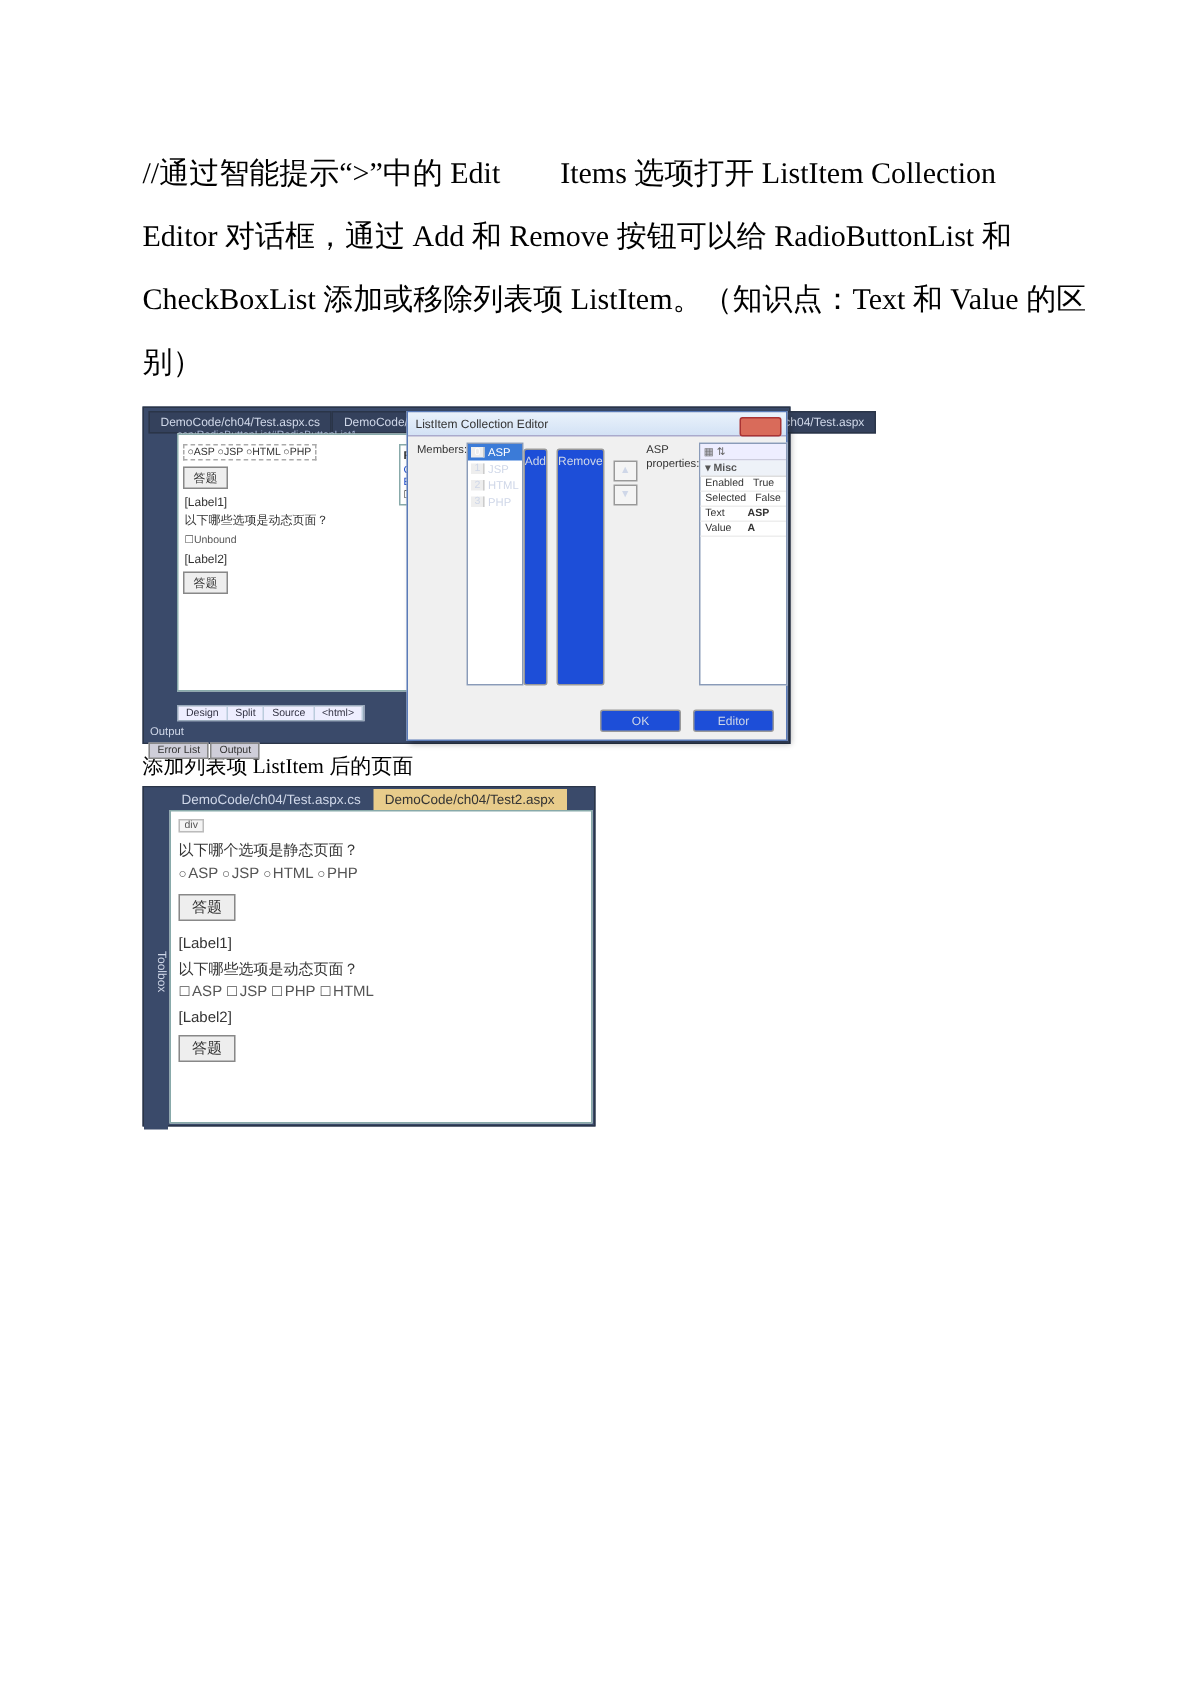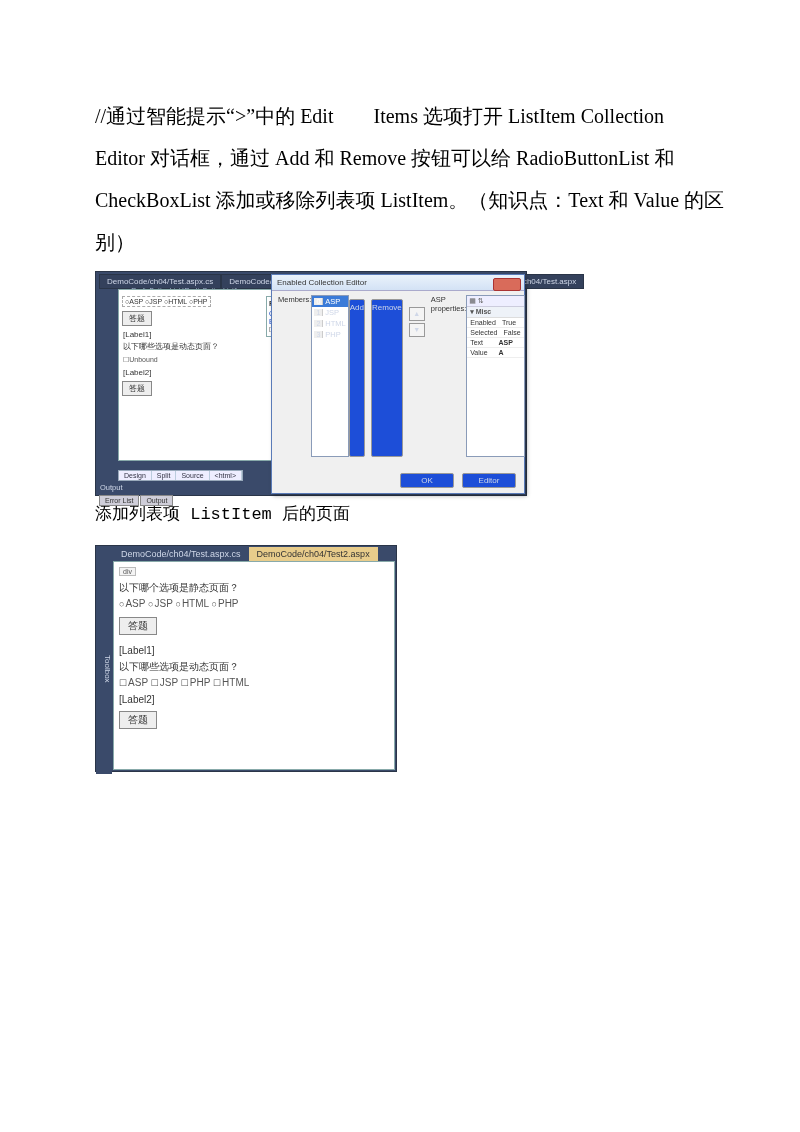--- a/index.html
+++ b/index.html
@@ -42,21 +42,21 @@
   .ptool{background:#eef;border-bottom:1px solid #ccd;padding:1px 2px;font-size:7px;color:#666}
   .pcat{background:#eef2f8;color:#555;font-weight:bold;padding:1px 3px;border-bottom:1px solid #ddd}
   .prow{display:flex;border-bottom:1px solid #eee}
   .prow .k{flex:1;padding:1px 3px;color:#333}
   .prow .v{flex:1;padding:1px 3px;color:#333}
   .prow .v.bold{font-weight:bold}
   .btns{display:flex;gap:6px;margin-top:4px}
   .btn{flex:1;background:#1d4ed8;border:1px solid #999;text-align:left;font-size:8px;padding:3px 0;border-radius:2px}
   .dlg-foot{position:absolute;bottom:5px;right:8px;display:flex;gap:8px}
   .fbtn{width:52px;background:#1d4ed8;border:1px solid #999;text-align:center;font-size:8px;padding:2px 0;border-radius:2px}
-  .caption{font-size:17px;margin:6px 0 20px 0;font-family:Liberation Mono, monospace}
+  .caption{font-size:14px;margin:6px 0 4px 0;font-family:Liberation Serif, serif}
   .vs2{width:300px;height:225px;position:relative}
   .toolbox{position:absolute;left:0;top:14px;width:16px;height:210px;background:#3a4a6a;color:#cfd7e8;writing-mode:vertical-rl;text-align:center;font-size:8px;padding-top:4px}
   .tabs2{display:flex;background:#3a4a6a;padding:1px 2px 0 17px}
   .tab2{padding:2px 8px;color:#cfd7e8;font-size:9px}
   .tab2.active{background:#e8cc8b;color:#333}
   .canvas{position:absolute;left:17px;top:15px;right:1px;bottom:1px;background:#fff;border:1px solid #8aa;font-size:10px;color:#333;padding:3px 5px}
   .divtag{border:1px solid #bbb;display:inline-block;font-size:7px;padding:0 3px;background:#f4f4f4;color:#555;margin-bottom:2px}
   .q{margin:3px 0;font-size:10px}
   .opts{font-size:10px;color:#555;margin:2px 0 6px 0}
   .radio::before{content:"○";margin-right:1px;font-size:9px}
@@ -99,21 +99,21 @@
       <span>Source</span>
       <span>&lt;html&gt;</span>
     </div>
     <div class="outbar">Output</div>
     <div class="outtabs" style="bottom:-11px">
       <span>Error List</span>
       <span>Output</span>
     </div>
 
     <div class="dialog">
-      <div class="dlg-title">Enabled Collection Editor</div>
+      <div class="dlg-title">ListItem Collection Editor</div>
       <div class="dlg-close"></div>
       <div class="dlg-body">
         <div class="members">
           <div class="lbl">Members:</div>
           <div class="mlist">
             <div class="mrow sel">
                 <span class="n">0</span>
                 <span>ASP</span>
               </div>
             <div class="mrow">

